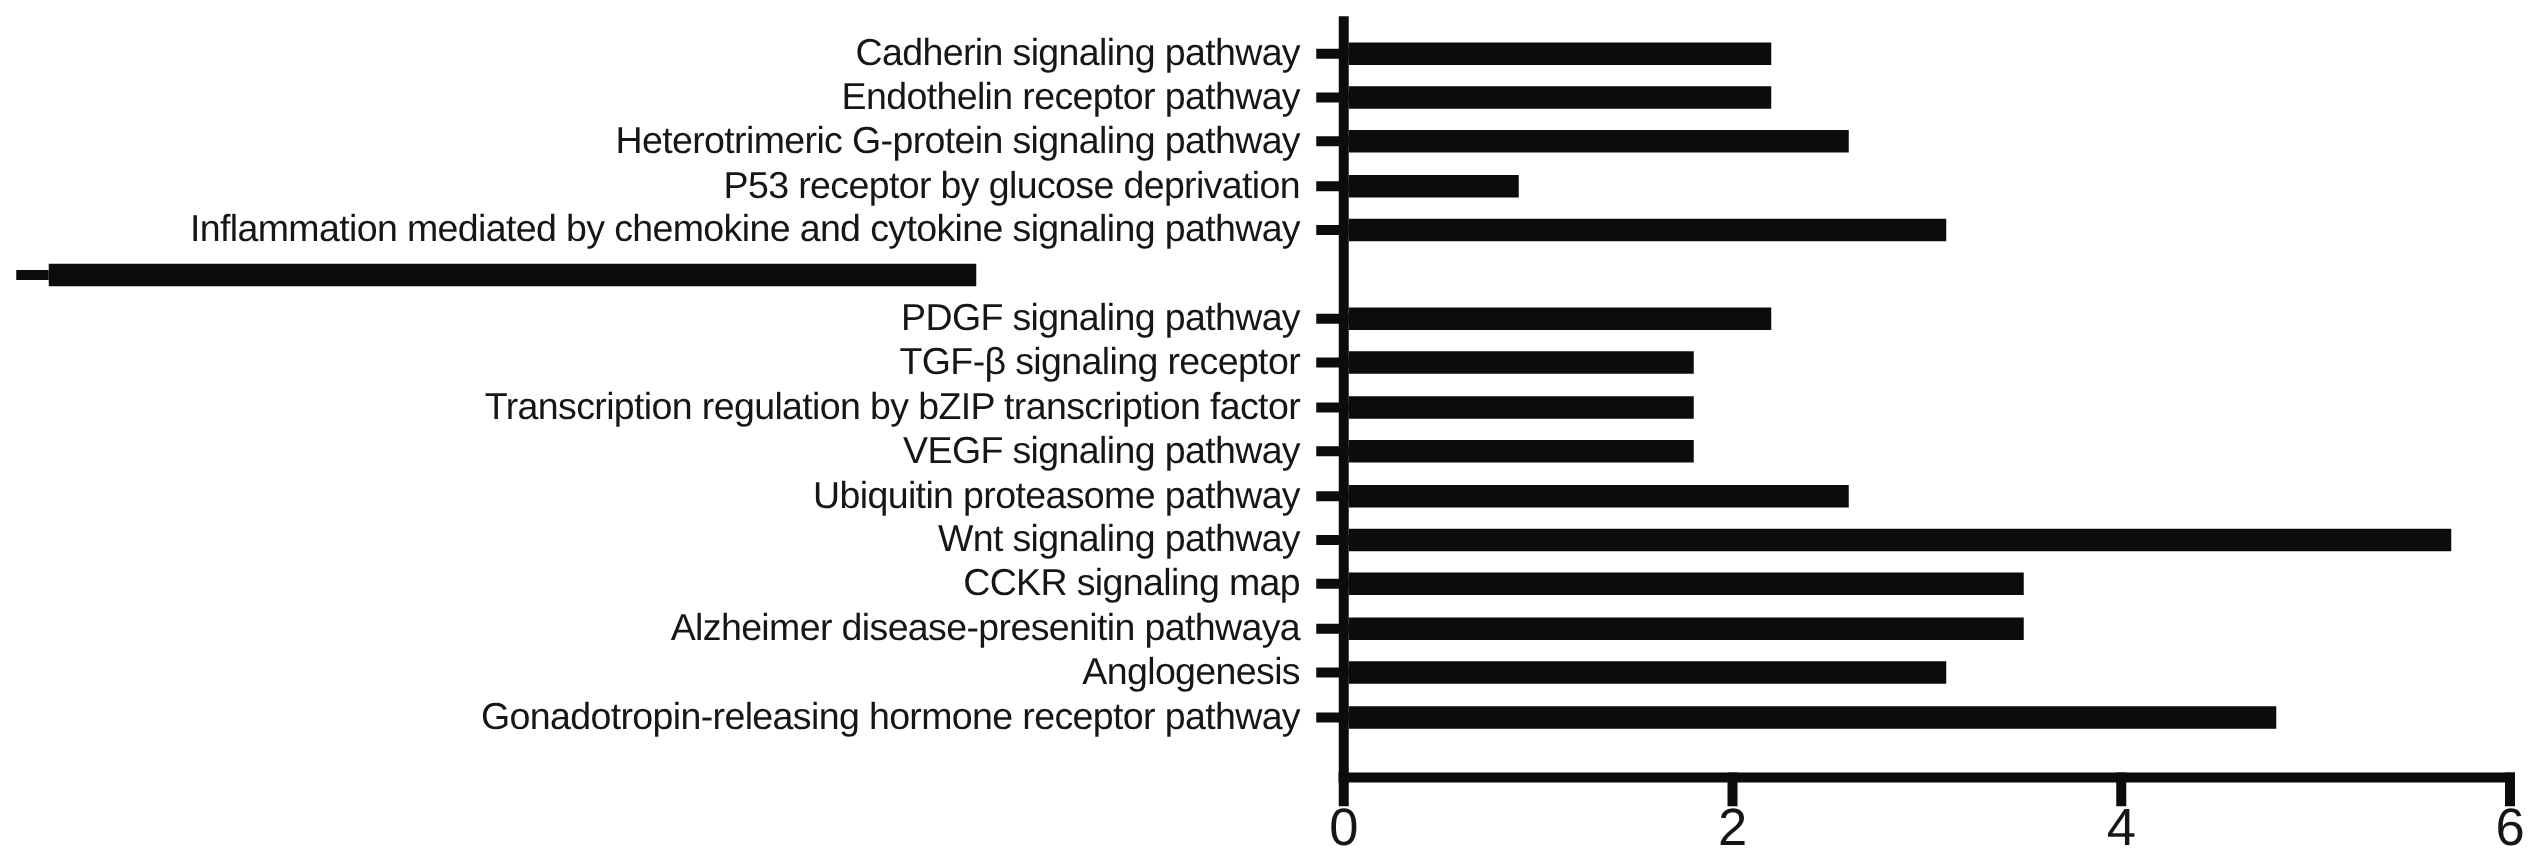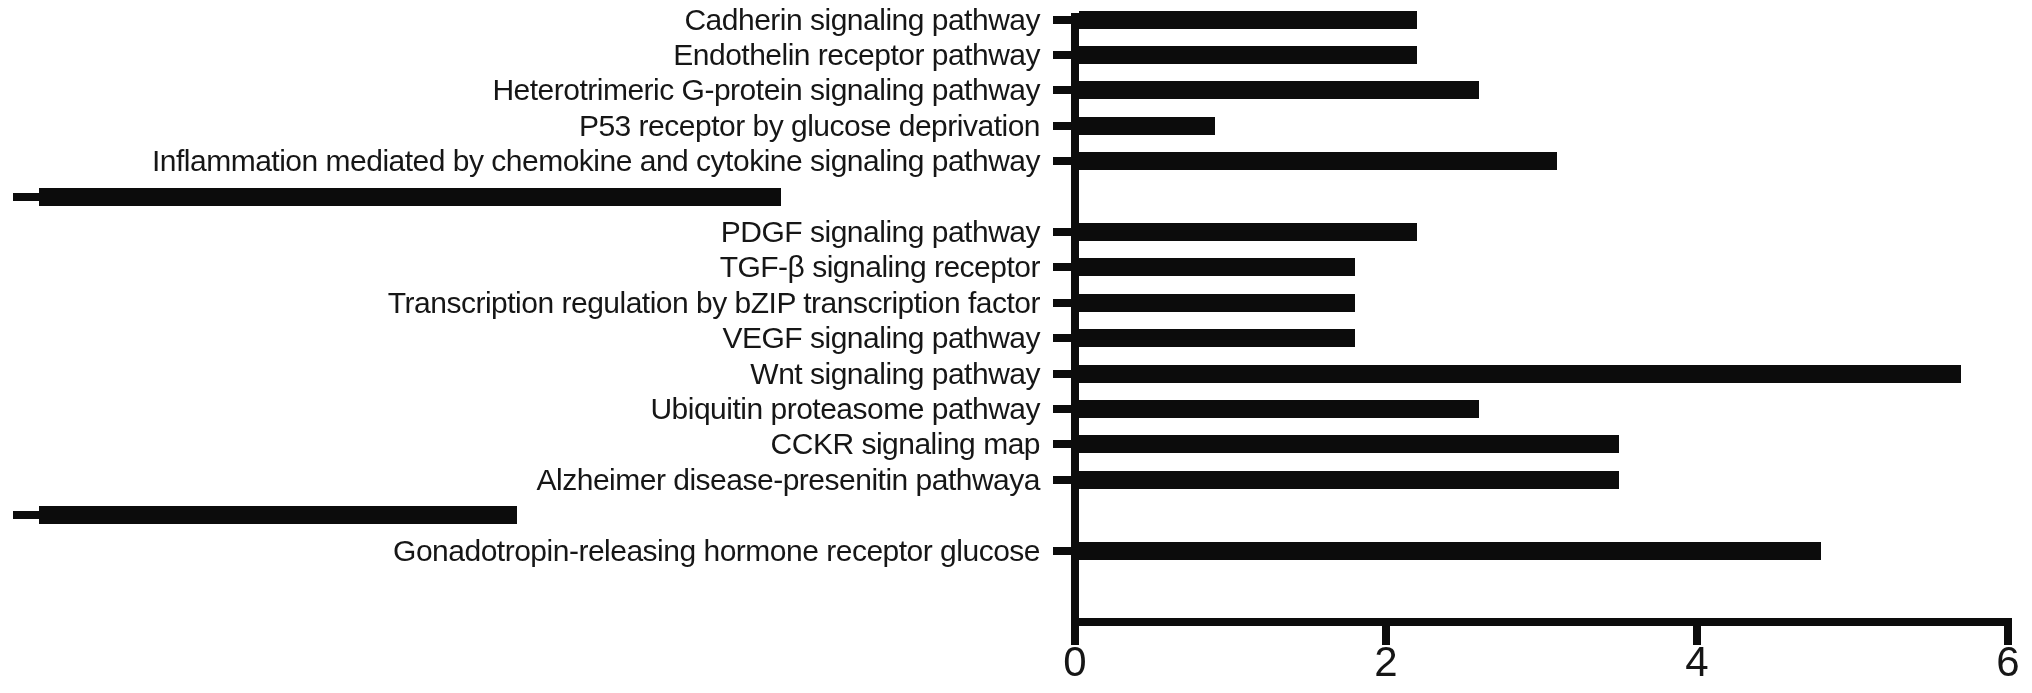--- a/index.html
+++ b/index.html
@@ -11,21 +11,21 @@
     position: relative;
     width: 2032px;
     height: 693px;
     background: #ffffff;
     font-family: "Liberation Sans", "DejaVu Sans", sans-serif;
     overflow: hidden;
   }
   #rows {
     position: absolute;
     left: 0;
-    top: 2px;
+    top: 25px;
     width: 1648px;
   }
   .row {
     display: flex;
     align-items: center;
     height: 35.4px;
   }
   .lbl {
     width: 1040px;
     text-align: right;
@@ -129,45 +129,46 @@
         <span class="lbl">Transcription regulation by bZIP transcription factor</span>
         <span class="stub"></span>
         <div class="bar" style="width: 276px; background: rgb(12, 12, 12);"></div>
       </div>
       <div class="row">
         <span class="lbl">VEGF signaling pathway</span>
         <span class="stub"></span>
         <div class="bar" style="width: 276px; background: rgb(12, 12, 12);"></div>
       </div>
       <div class="row">
+        <span class="lbl">Ubiquitin proteasome pathway</span>
+        <span class="stub"></span>
+        <div class="bar" style="width: 400px; background: rgb(12, 12, 12);"></div>
+      </div>
+      <div class="row">
         <span class="lbl">Wnt signaling pathway</span>
         <span class="stub"></span>
         <div class="bar" style="width: 882px; background: rgb(12, 12, 12);"></div>
-      </div>
-      <div class="row">
-        <span class="lbl">Ubiquitin proteasome pathway</span>
-        <span class="stub"></span>
-        <div class="bar" style="width: 400px; background: rgb(12, 12, 12);"></div>
       </div>
       <div class="row">
         <span class="lbl">CCKR signaling map</span>
         <span class="stub"></span>
         <div class="bar" style="width: 540px; background: rgb(12, 12, 12);"></div>
       </div>
       <div class="row">
         <span class="lbl">Alzheimer disease-presenitin pathwaya</span>
         <span class="stub"></span>
         <div class="bar" style="width: 540px; background: rgb(12, 12, 12);"></div>
       </div>
       <div class="row">
+        <span class="lbl">Anglogenesis</span>
         <span class="stub"></span>
         <div class="bar" style="width: 478px; background: rgb(12, 12, 12);"></div>
       </div>
       <div class="row">
-        <span class="lbl">Gonadotropin-releasing hormone receptor glucose</span>
+        <span class="lbl">Gonadotropin-releasing hormone receptor pathway</span>
         <span class="stub"></span>
         <div class="bar" style="width: 742px; background: rgb(12, 12, 12);"></div>
       </div>
     </div>
   <div class="vaxis"></div>
   <div class="haxis"></div>
   <div id="xticks">
       <div class="xtick-mark" style="left: 1071px;"></div>
       <div class="xtick-label" style="left: 1035px;">0</div>
       <div class="xtick-mark" style="left: 1382px;"></div>

